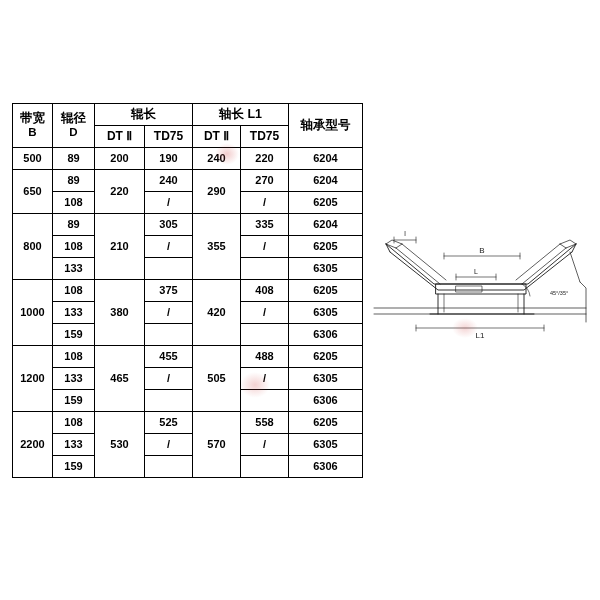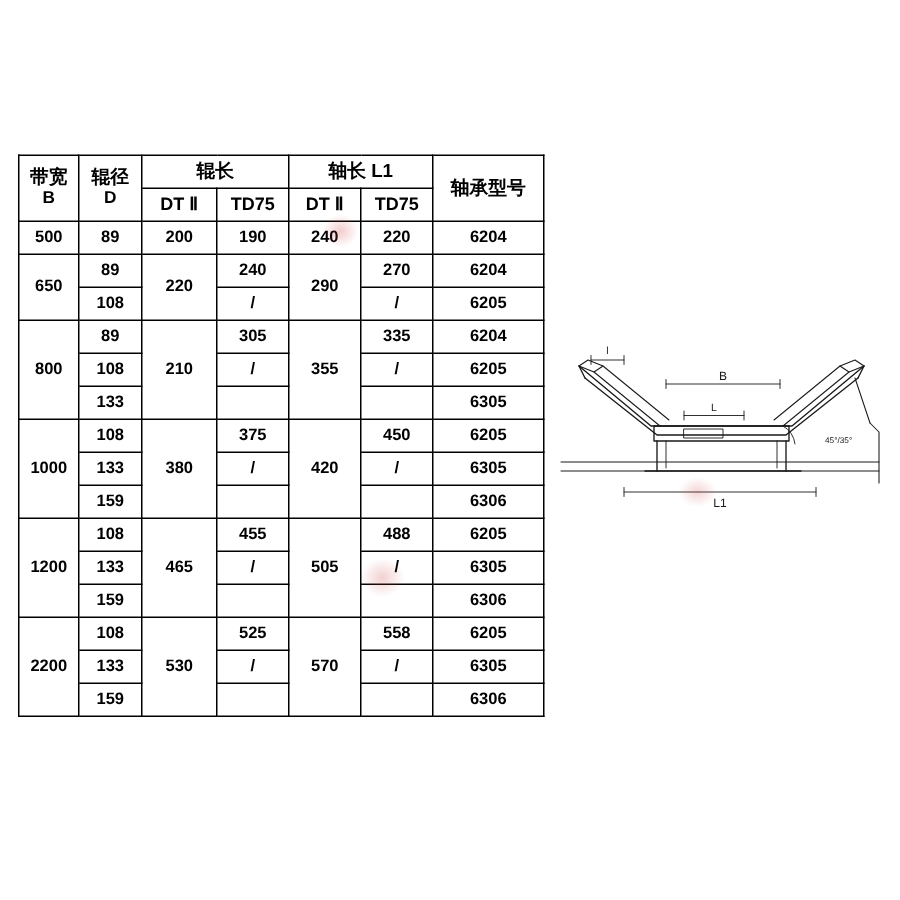--- a/index.html
+++ b/index.html
@@ -192,21 +192,21 @@
         <td></td>
         <td>6305</td>
       </tr>
 
       <tr>
         <td rowspan="3">1000</td>
         <td>108</td>
         <td rowspan="3">380</td>
         <td>375</td>
         <td rowspan="3">420</td>
-        <td>450</td>
+        <td>408</td>
         <td>6205</td>
       </tr>
       <tr>
         <td>133</td>
         <td>/</td>
         <td>/</td>
         <td>6305</td>
       </tr>
       <tr>
         <td>159</td>

